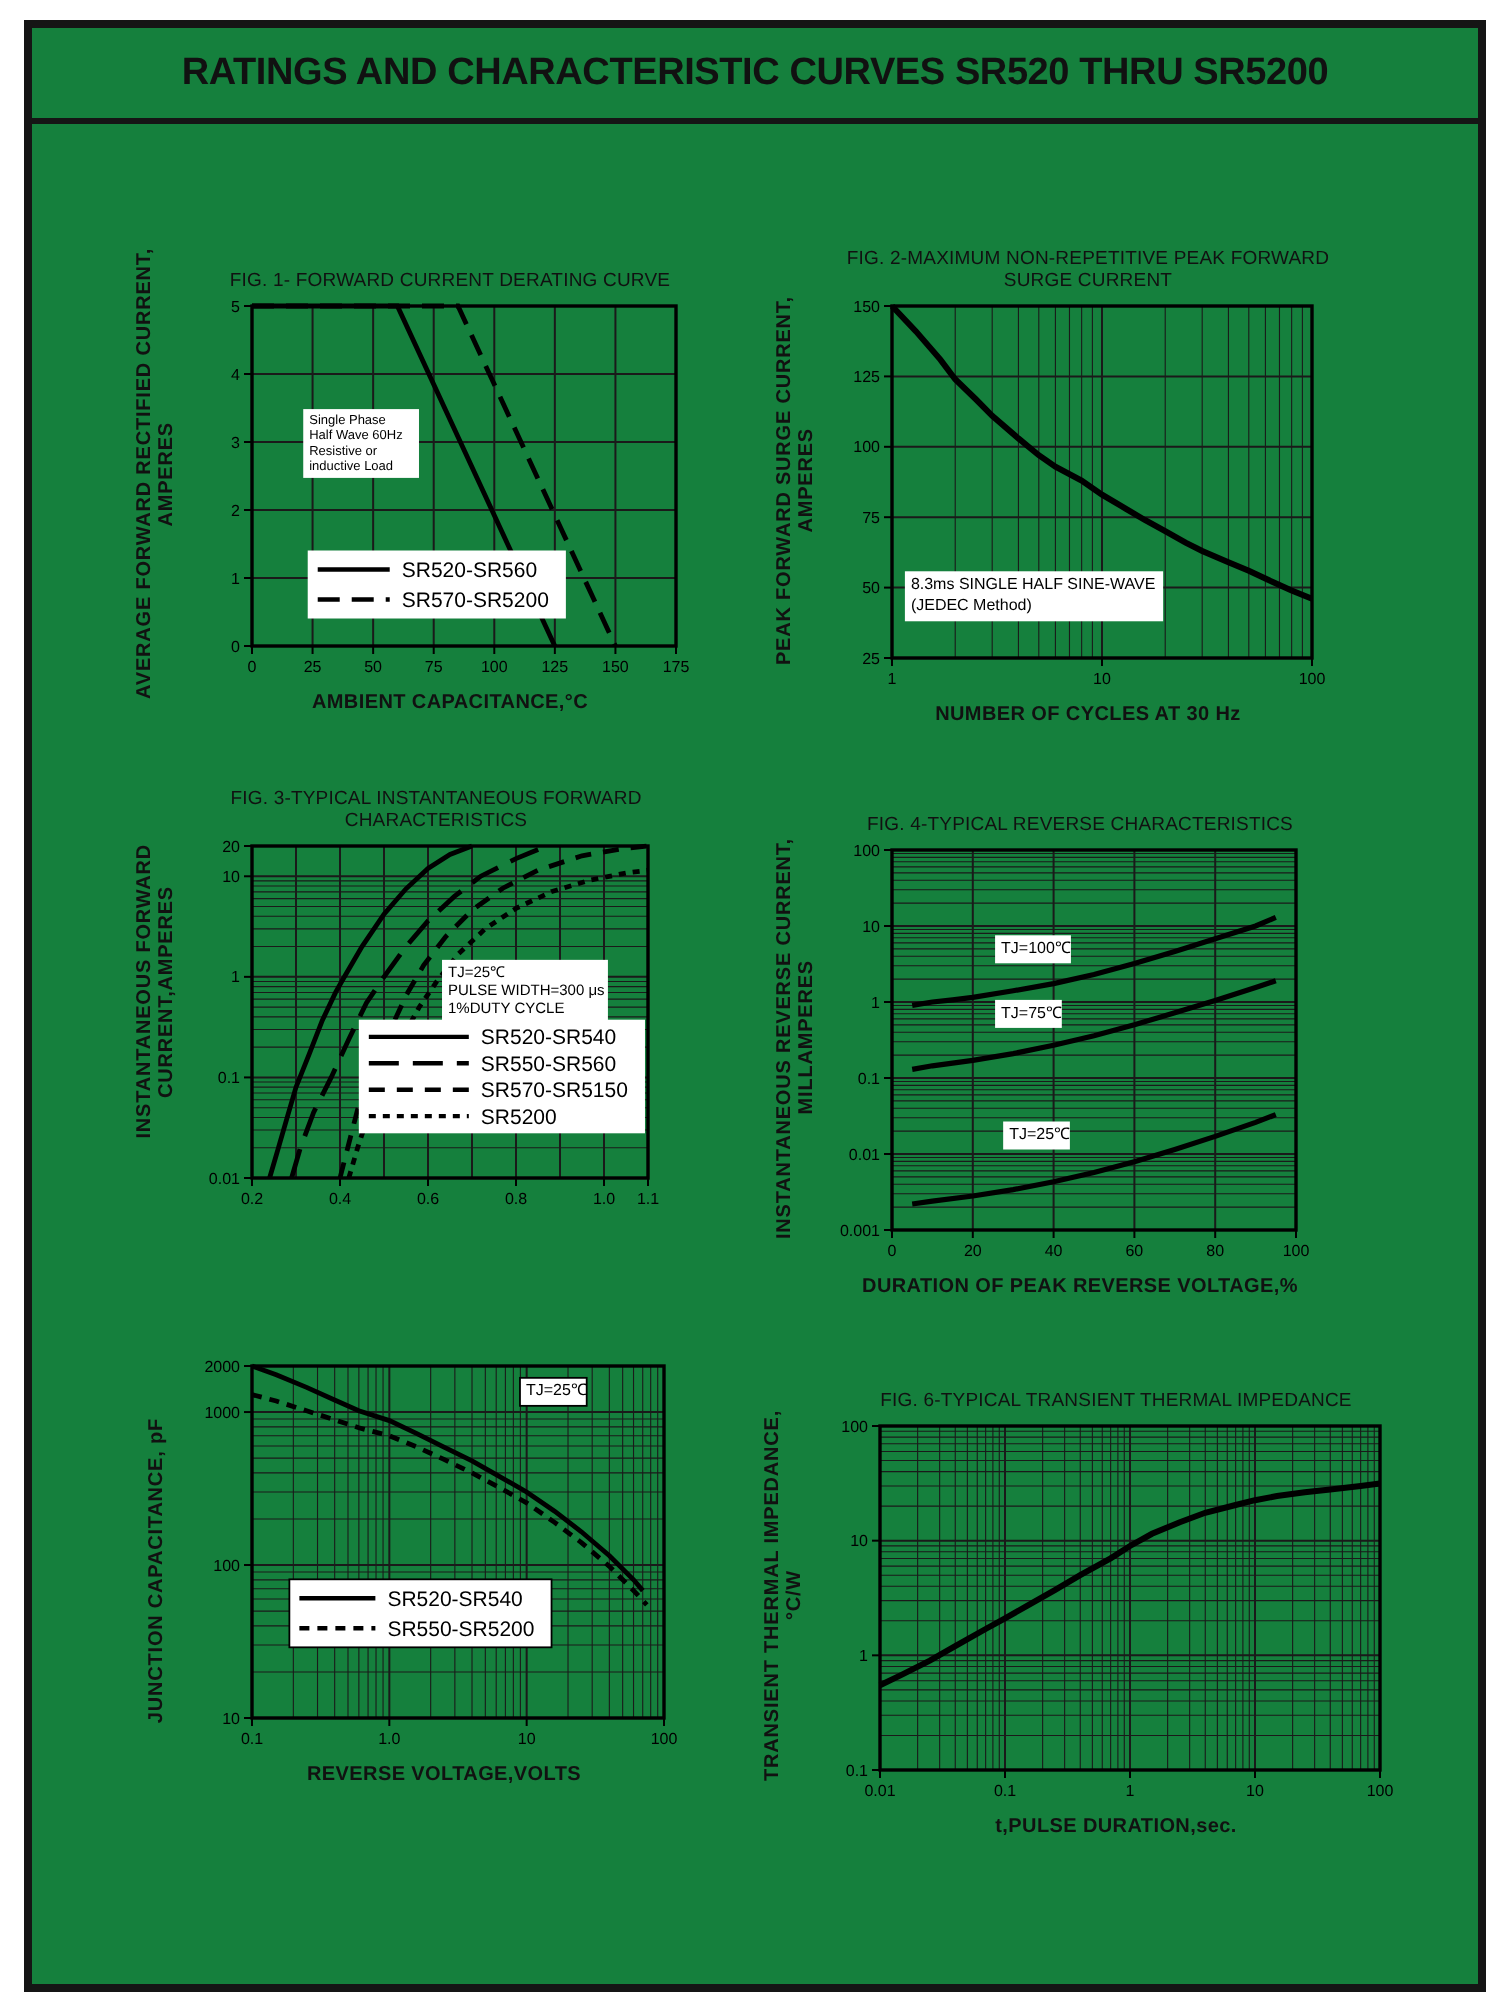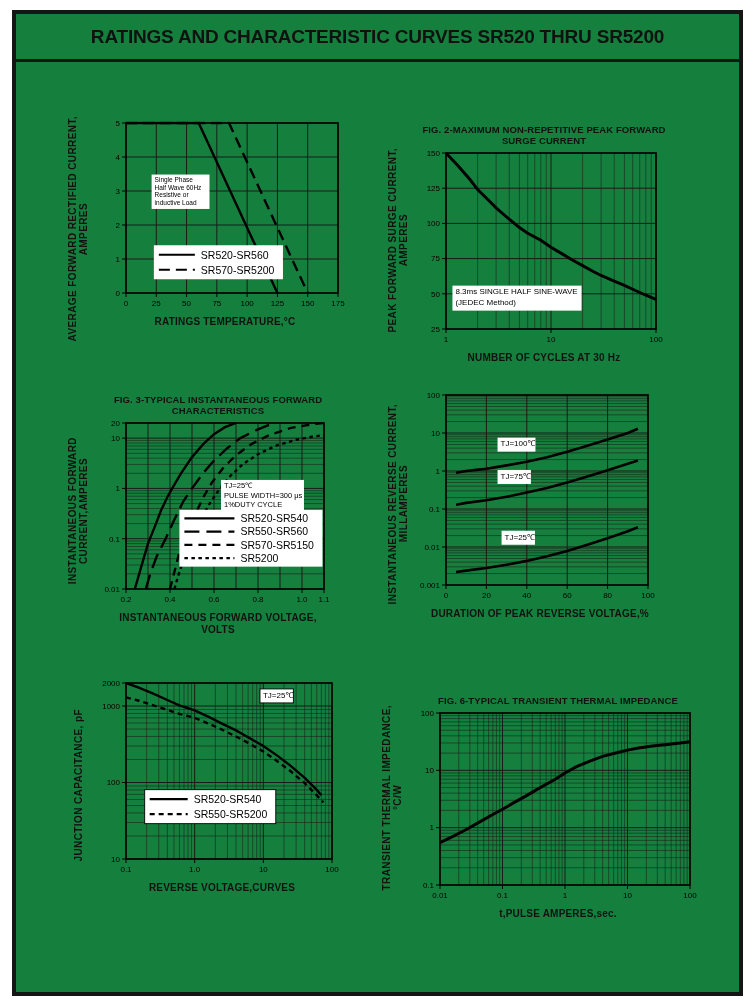--- a/index.html
+++ b/index.html
@@ -4,39 +4,40 @@
 <style>
   html,body{margin:0;padding:0;background:#fff;}
   body{width:749px;height:1002px;position:relative;font-family:"Liberation Sans",sans-serif;color:#111;}
   .page{position:absolute;left:12px;top:10px;width:723px;height:978px;border:4px solid #151515;background:#15803d;}
   .titlebar{height:45px;border-bottom:3px solid #151515;display:flex;align-items:center;justify-content:center;}
   .titlebar .t{font-size:19px;font-weight:bold;letter-spacing:-0.2px;white-space:nowrap;}
   .figure{position:absolute;display:grid;grid-template-columns:36px auto;}
   .ylab{grid-row:1/4;display:flex;align-items:center;justify-content:center;}
   .ylab span{writing-mode:vertical-rl;transform:rotate(180deg);font-weight:bold;font-size:10px;letter-spacing:0.4px;text-align:center;line-height:11px;}
   .figcol{display:flex;flex-direction:column;align-items:center;}
-  .figtitle{font-weight:bold;font-size:9.5px;text-align:center;white-space:pre-line;height:30px;display:flex;align-items:flex-end;justify-content:center;line-height:11px;letter-spacing:0.1px;}
+  .figtitle{font-weight:normal;font-size:9.5px;text-align:center;white-space:pre-line;height:30px;display:flex;align-items:flex-end;justify-content:center;line-height:11px;letter-spacing:0.1px;}
   .xlab{font-weight:bold;font-size:10px;text-align:center;white-space:pre-line;margin-top:6px;line-height:12px;letter-spacing:0.2px;}
   svg.plot{display:block;}
   svg text{font-family:"Liberation Sans",sans-serif;fill:#000;}
 </style>
 </head>
 <body>
 
 <div class="page">
   <div class="titlebar">
     <span class="t">RATINGS AND CHARACTERISTIC CURVES SR520 THRU SR5200</span>
   </div>
 
   <div class="figure" id="figbox0" style="left:44px;top:102px;">
     <div class="ylab">
       <span>AVERAGE FORWARD RECTIFIED CURRENT,</span>
       <span>AMPERES</span>
     </div>
     <div class="figcol">
+      <div class="figtitle">FIG. 1- FORWARD CURRENT DERATING CURVE</div>
       <svg class="plot" id="plot0" width="258" height="194">
           <line x1="60.285714285714285" x2="60.285714285714285" y1="7" y2="177" stroke="#1a1a1a" stroke-width="1"></line>
           <line x1="90.57142857142857" x2="90.57142857142857" y1="7" y2="177" stroke="#1a1a1a" stroke-width="1"></line>
           <line x1="120.85714285714285" x2="120.85714285714285" y1="7" y2="177" stroke="#1a1a1a" stroke-width="1"></line>
           <line x1="151.14285714285714" x2="151.14285714285714" y1="7" y2="177" stroke="#1a1a1a" stroke-width="1"></line>
           <line x1="181.42857142857144" x2="181.42857142857144" y1="7" y2="177" stroke="#1a1a1a" stroke-width="1"></line>
           <line x1="211.7142857142857" x2="211.7142857142857" y1="7" y2="177" stroke="#1a1a1a" stroke-width="1"></line>
           <line x1="30" x2="242" y1="143" y2="143" stroke="#1a1a1a" stroke-width="1"></line>
           <line x1="30" x2="242" y1="109" y2="109" stroke="#1a1a1a" stroke-width="1"></line>
           <line x1="30" x2="242" y1="75" y2="75" stroke="#1a1a1a" stroke-width="1"></line>
@@ -81,21 +82,21 @@
           <text x="24" y="145.8" font-size="8" text-anchor="end">1</text>
           <line x1="26" x2="30" y1="109" y2="109" stroke="#000" stroke-width="1"></line>
           <text x="24" y="111.8" font-size="8" text-anchor="end">2</text>
           <line x1="26" x2="30" y1="75" y2="75" stroke="#000" stroke-width="1"></line>
           <text x="24" y="77.8" font-size="8" text-anchor="end">3</text>
           <line x1="26" x2="30" y1="41" y2="41" stroke="#000" stroke-width="1"></line>
           <text x="24" y="43.8" font-size="8" text-anchor="end">4</text>
           <line x1="26" x2="30" y1="7" y2="7" stroke="#000" stroke-width="1"></line>
           <text x="24" y="9.8" font-size="8" text-anchor="end">5</text>
         </svg>
-      <div class="xlab">RATINGS TEMPERATURE,°C</div>
+      <div class="xlab">AMBIENT CAPACITANCE,°C</div>
     </div>
   </div>
 
   <div class="figure" id="figbox1" style="left:364px;top:102px;">
     <div class="ylab">
       <span>PEAK  FORWARD SURGE CURRENT,</span>
       <span>AMPERES</span>
     </div>
     <div class="figcol">
       <div class="figtitle">FIG. 2-MAXIMUM NON-REPETITIVE PEAK FORWARD
@@ -238,31 +239,30 @@
           <text x="24" y="9.8" font-size="8" text-anchor="end">20</text>
           <line x1="26" x2="30" y1="22.137996124197457" y2="22.137996124197457" stroke="#000" stroke-width="1"></line>
           <text x="24" y="24.937996124197458" font-size="8" text-anchor="end">10</text>
           <line x1="26" x2="30" y1="72.42533074946496" y2="72.42533074946496" stroke="#000" stroke-width="1"></line>
           <text x="24" y="75.22533074946496" font-size="8" text-anchor="end">1</text>
           <line x1="26" x2="30" y1="122.71266537473248" y2="122.71266537473248" stroke="#000" stroke-width="1"></line>
           <text x="24" y="125.51266537473248" font-size="8" text-anchor="end">0.1</text>
           <line x1="26" x2="30" y1="173" y2="173" stroke="#000" stroke-width="1"></line>
           <text x="24" y="175.8" font-size="8" text-anchor="end">0.01</text>
         </svg>
-      <div class="xlab">INSTANTANEOUS FORWARD VOLTAGE,
-VOLTS</div>
     </div>
   </div>
 
   <div class="figure" id="figbox3" style="left:364px;top:374px;">
     <div class="ylab">
       <span>INSTANTANEOUS REVERSE CURRENT,</span>
       <span>MILLAMPERES</span>
     </div>
     <div class="figcol">
+      <div class="figtitle">FIG. 4-TYPICAL REVERSE CHARACTERISTICS</div>
       <svg class="plot" id="plot3" width="248" height="214">
           <line x1="70.4" x2="70.4" y1="7" y2="197" stroke="#1a1a1a" stroke-width="1"></line>
           <line x1="110.80000000000001" x2="110.80000000000001" y1="7" y2="197" stroke="#1a1a1a" stroke-width="1"></line>
           <line x1="151.2" x2="151.2" y1="7" y2="197" stroke="#1a1a1a" stroke-width="1"></line>
           <line x1="191.60000000000002" x2="191.60000000000002" y1="7" y2="197" stroke="#1a1a1a" stroke-width="1"></line>
           <line x1="30" x2="232" y1="185.5608601647687" y2="185.5608601647687" stroke="#1a1a1a" stroke-width="0.55"></line>
           <line x1="30" x2="232" y1="178.86939232065282" y2="178.86939232065282" stroke="#1a1a1a" stroke-width="0.55"></line>
           <line x1="30" x2="232" y1="174.12172032953742" y2="174.12172032953742" stroke="#1a1a1a" stroke-width="0.55"></line>
           <line x1="30" x2="232" y1="170.4391398352313" y2="170.4391398352313" stroke="#1a1a1a" stroke-width="0.55"></line>
           <line x1="30" x2="232" y1="167.43025248542153" y2="167.43025248542153" stroke="#1a1a1a" stroke-width="0.55"></line>
@@ -425,21 +425,21 @@
           <text x="236" y="196" font-size="8" text-anchor="middle">100</text>
           <line x1="26" x2="30" y1="7" y2="7" stroke="#000" stroke-width="1"></line>
           <text x="24" y="9.8" font-size="8" text-anchor="end">2000</text>
           <line x1="26" x2="30" y1="30.025027634015032" y2="30.025027634015032" stroke="#000" stroke-width="1"></line>
           <text x="24" y="32.82502763401503" font-size="8" text-anchor="end">1000</text>
           <line x1="26" x2="30" y1="106.51251381700752" y2="106.51251381700752" stroke="#000" stroke-width="1"></line>
           <text x="24" y="109.31251381700751" font-size="8" text-anchor="end">100</text>
           <line x1="26" x2="30" y1="183" y2="183" stroke="#000" stroke-width="1"></line>
           <text x="24" y="185.8" font-size="8" text-anchor="end">10</text>
         </svg>
-      <div class="xlab">REVERSE VOLTAGE,CURVES</div>
+      <div class="xlab">REVERSE VOLTAGE,VOLTS</div>
     </div>
   </div>
 
   <div class="figure" id="figbox5" style="left:358px;top:662px;">
     <div class="ylab">
       <span>TRANSIENT THERMAL IMPEDANCE,</span>
       <span>°C/W</span>
     </div>
     <div class="figcol">
       <div class="figtitle">FIG. 6-TYPICAL TRANSIENT THERMAL IMPEDANCE</div>
@@ -524,16 +524,16 @@
           <text x="280" y="192" font-size="8" text-anchor="middle">100</text>
           <line x1="26" x2="30" y1="7" y2="7" stroke="#000" stroke-width="1"></line>
           <text x="24" y="9.8" font-size="8" text-anchor="end">100</text>
           <line x1="26" x2="30" y1="64.33333333333334" y2="64.33333333333334" stroke="#000" stroke-width="1"></line>
           <text x="24" y="67.13333333333334" font-size="8" text-anchor="end">10</text>
           <line x1="26" x2="30" y1="121.66666666666667" y2="121.66666666666667" stroke="#000" stroke-width="1"></line>
           <text x="24" y="124.46666666666667" font-size="8" text-anchor="end">1</text>
           <line x1="26" x2="30" y1="179" y2="179" stroke="#000" stroke-width="1"></line>
           <text x="24" y="181.8" font-size="8" text-anchor="end">0.1</text>
         </svg>
-      <div class="xlab">t,PULSE AMPERES,sec.</div>
+      <div class="xlab">t,PULSE DURATION,sec.</div>
     </div>
   </div>
 </div>
 
 </body></html>

